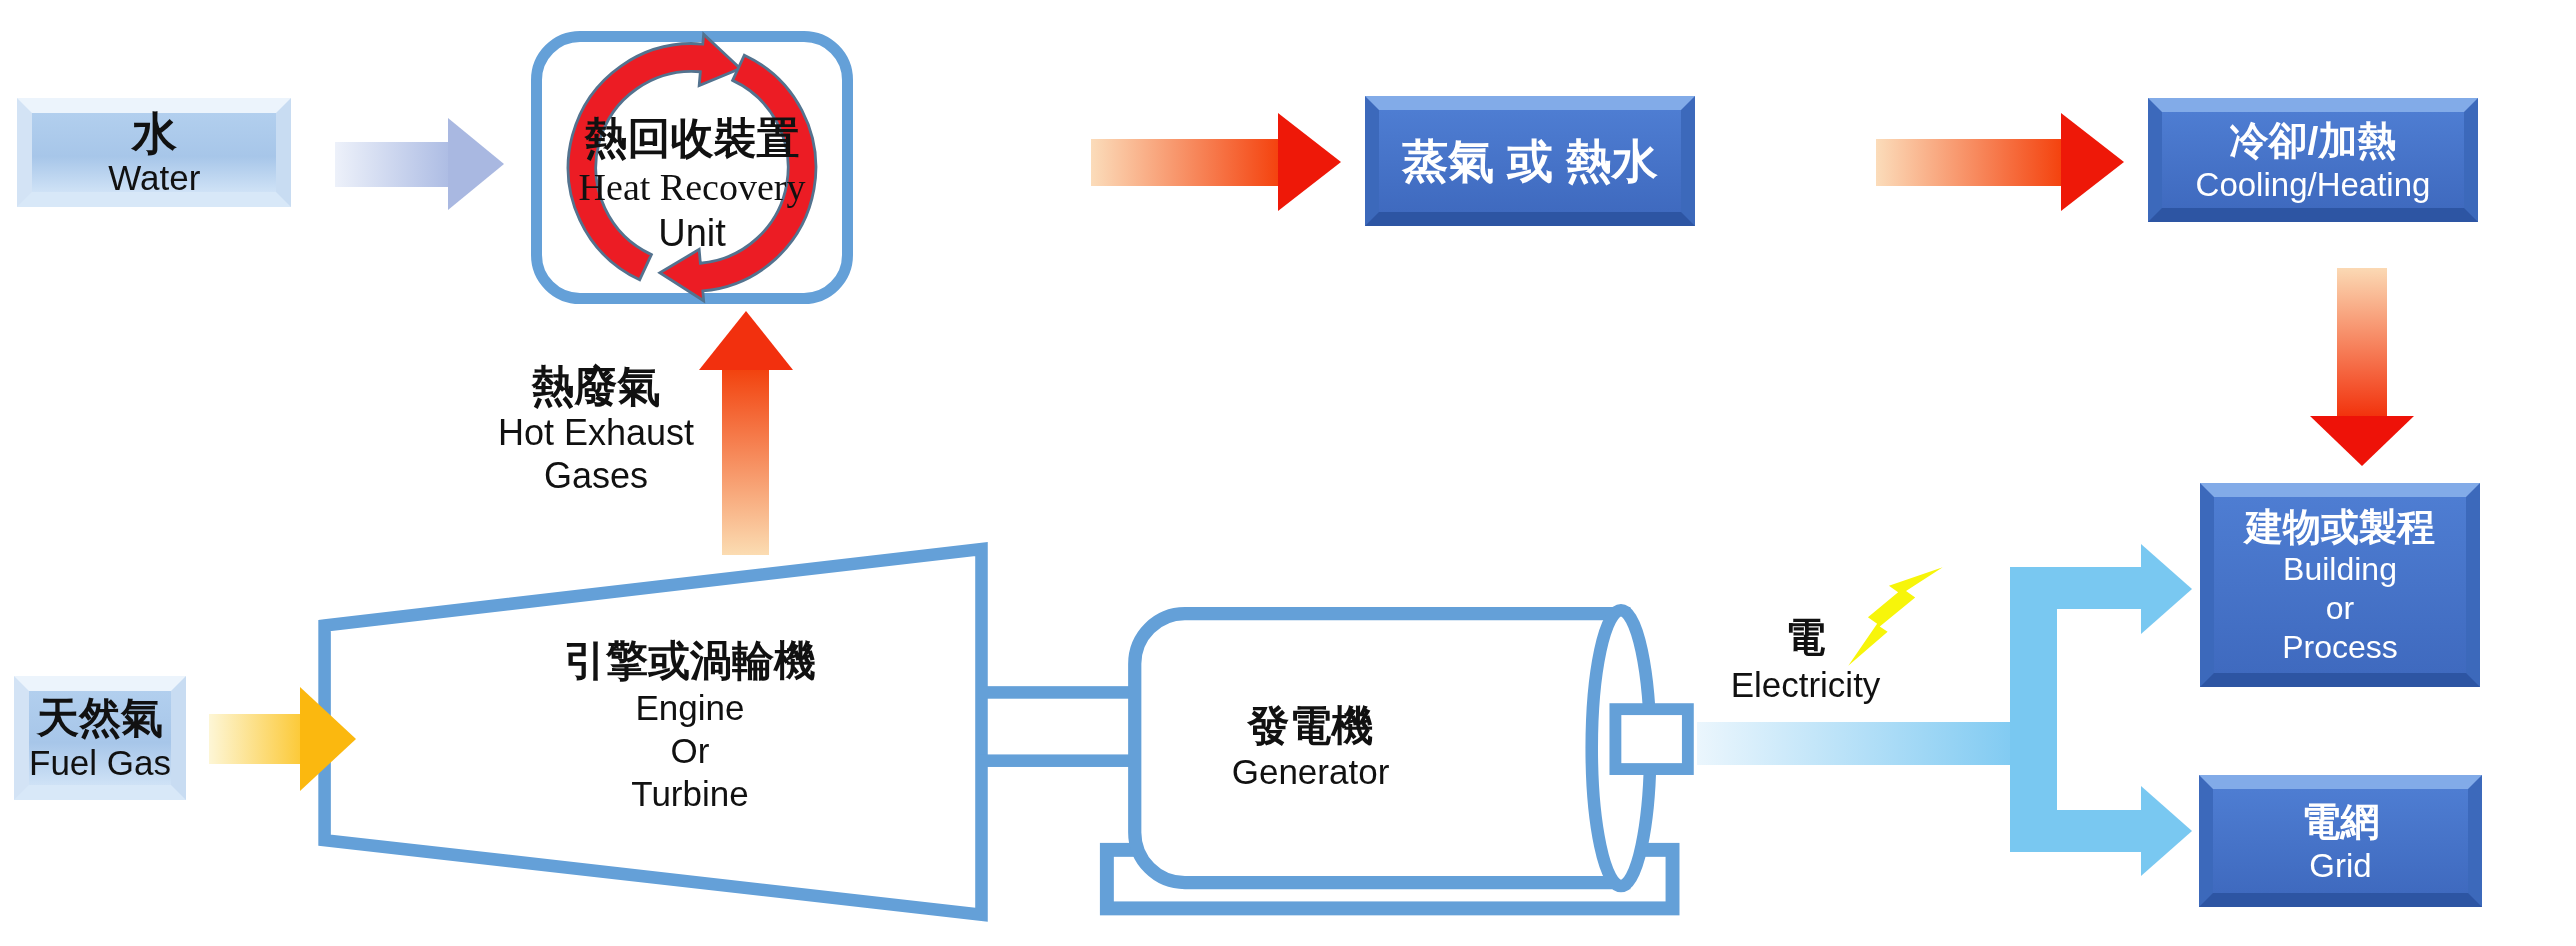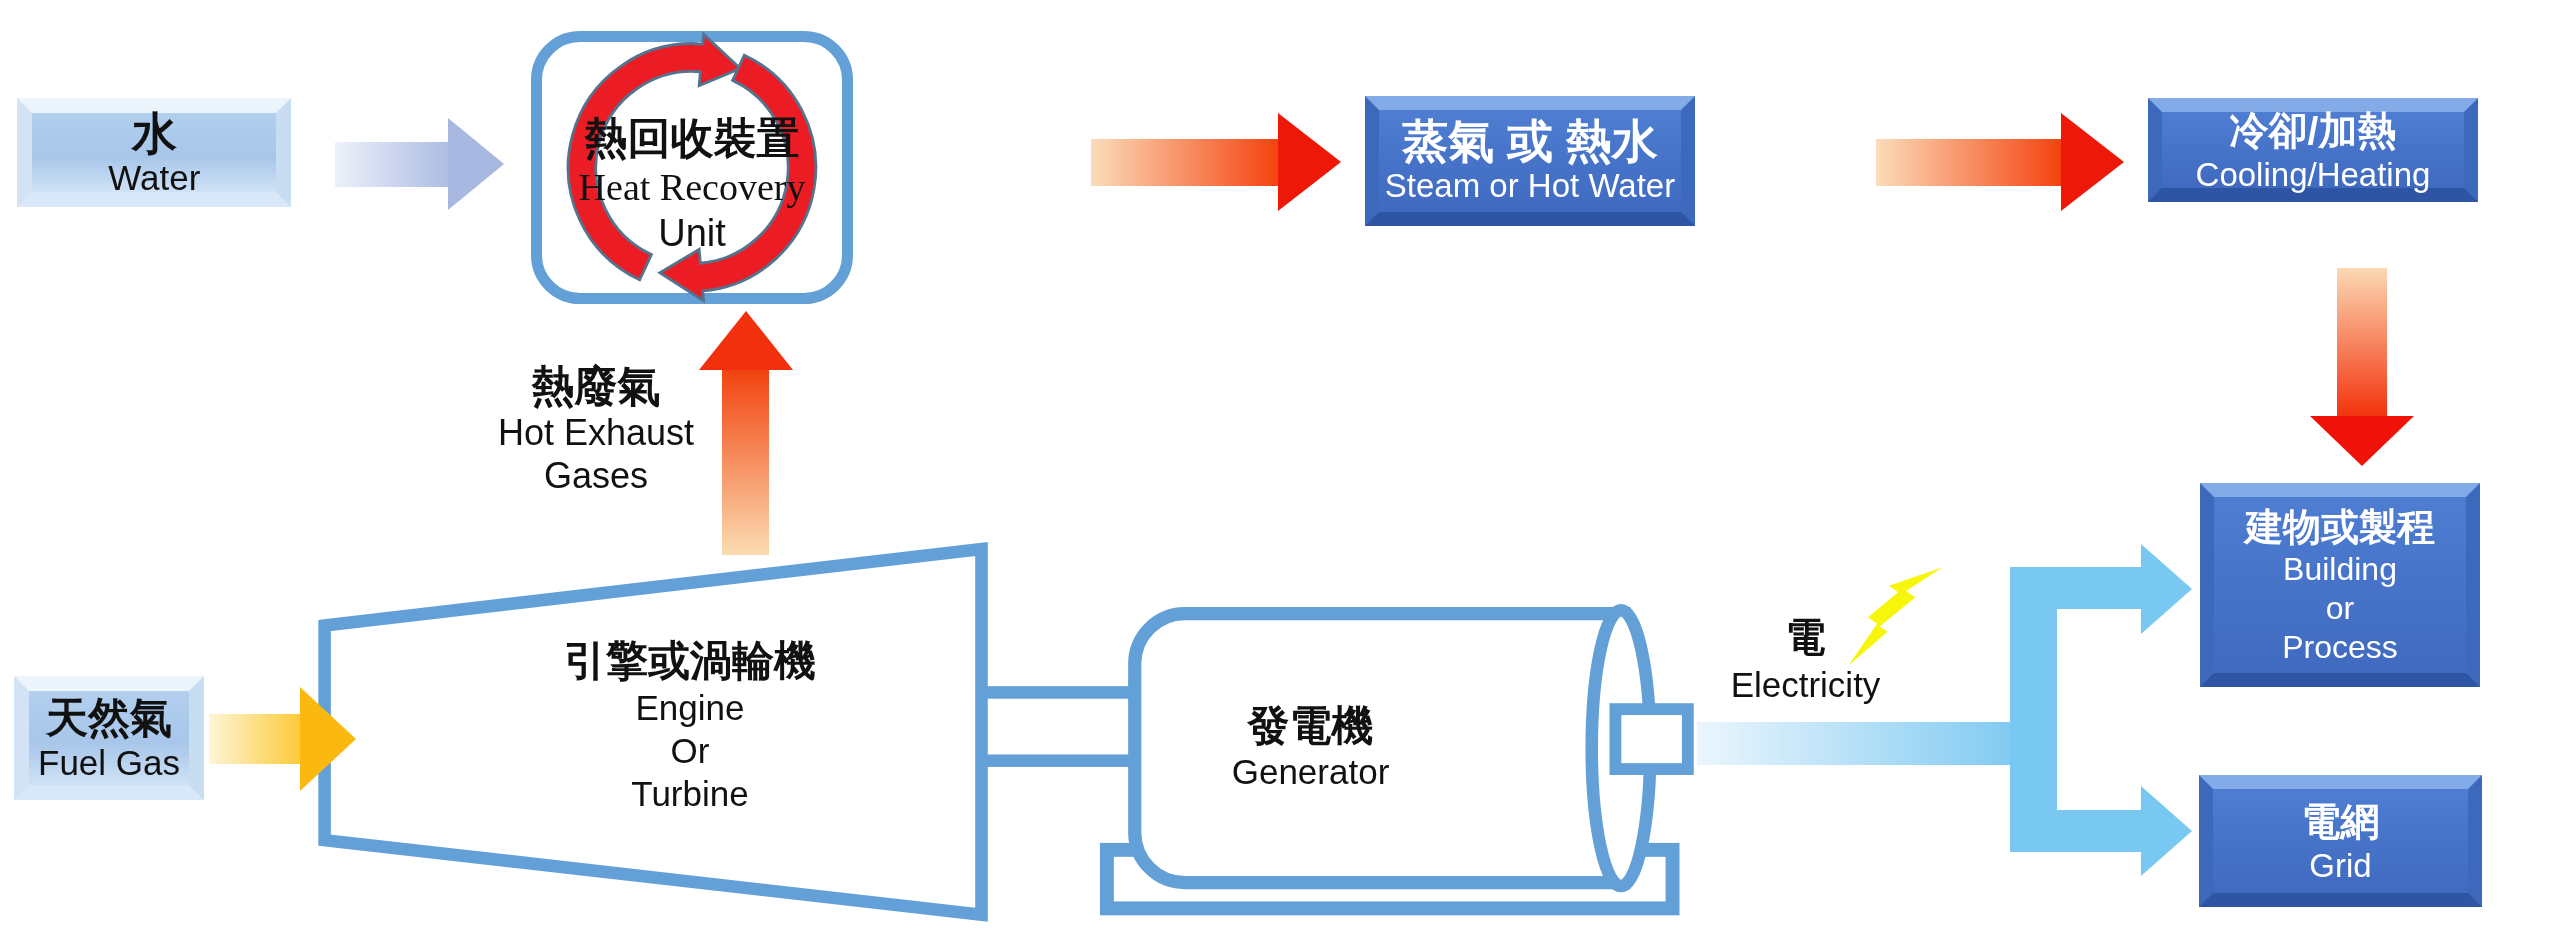--- a/index.html
+++ b/index.html
@@ -77,50 +77,49 @@
     </div>
   </div>
 
   <div class="abs harrow" style="left:1091px;top:113px;">
     <div style="width:187px;height:47px;background:linear-gradient(90deg,#fbdcba,#f4430f);"></div>
     <div class="tri" style="border-left:63px solid #ee1808;border-top:49px solid transparent;border-bottom:49px solid transparent;"></div>
   </div>
 
   <div class="abs bevel bevel-dark" style="left:1365px;top:96px;width:330px;height:130px;">
     <div class="zh-big white" style="font-size:46px;line-height:50px;">蒸氣 或 熱水</div>
-    <div class="white" style="font-size:33px;line-height:40px;">Steam or Hot Water</div>
   </div>
 
   <div class="abs harrow" style="left:1876px;top:113px;">
     <div style="width:185px;height:47px;background:linear-gradient(90deg,#fbdcba,#f4430f);"></div>
     <div class="tri" style="border-left:63px solid #ee1808;border-top:49px solid transparent;border-bottom:49px solid transparent;"></div>
   </div>
 
-  <div class="abs bevel bevel-dark" style="left:2148px;top:98px;width:330px;height:104px;">
+  <div class="abs bevel bevel-dark" style="left:2148px;top:98px;width:330px;height:124px;">
     <div class="zh-big white" style="font-size:39px;line-height:49px;">冷卻/加熱</div>
     <div class="white" style="font-size:33px;line-height:40px;">Cooling/Heating</div>
   </div>
 
   <div class="abs varrow" style="left:2309px;top:268px;width:105px;">
     <div style="width:50px;height:148px;background:linear-gradient(180deg,#fbd9b4,#f2330d);"></div>
     <div class="tri" style="border-top:50px solid #ee1208;border-left:52px solid transparent;border-right:52px solid transparent;"></div>
   </div>
 
   <div class="abs varrow" style="left:698px;top:311px;width:95px;">
     <div class="tri" style="border-bottom:59px solid #f2300e;border-left:47px solid transparent;border-right:47px solid transparent;"></div>
     <div style="width:47px;height:185px;background:linear-gradient(180deg,#f2430f,#fbdcb2);"></div>
   </div>
 
   <div class="abs lblock" style="left:446px;top:361px;width:300px;">
     <div class="zh-big" style="font-size:43px;line-height:50px;">熱廢氣</div>
     <div style="font-size:36px;line-height:43px;">Hot Exhaust</div>
     <div style="font-size:36px;line-height:43px;text-align:center;">Gases</div>
   </div>
 
-  <div class="abs bevel bevel-light" style="left:14px;top:676px;width:190px;height:124px;">
+  <div class="abs bevel bevel-light" style="left:14px;top:676px;width:172px;height:124px;">
     <div class="zh-big" style="font-size:42px;line-height:50px;">天然氣</div>
     <div style="font-size:35px;line-height:40px;">Fuel Gas</div>
   </div>
 
   <div class="abs harrow" style="left:209px;top:687px;">
     <div style="width:91px;height:50px;background:linear-gradient(90deg,#fdf6d6,#fcca3a);"></div>
     <div class="tri" style="border-left:56px solid #fbb80f;border-top:52px solid transparent;border-bottom:52px solid transparent;"></div>
   </div>
 
   <div class="abs lblock" style="left:488px;top:636px;width:404px;">

